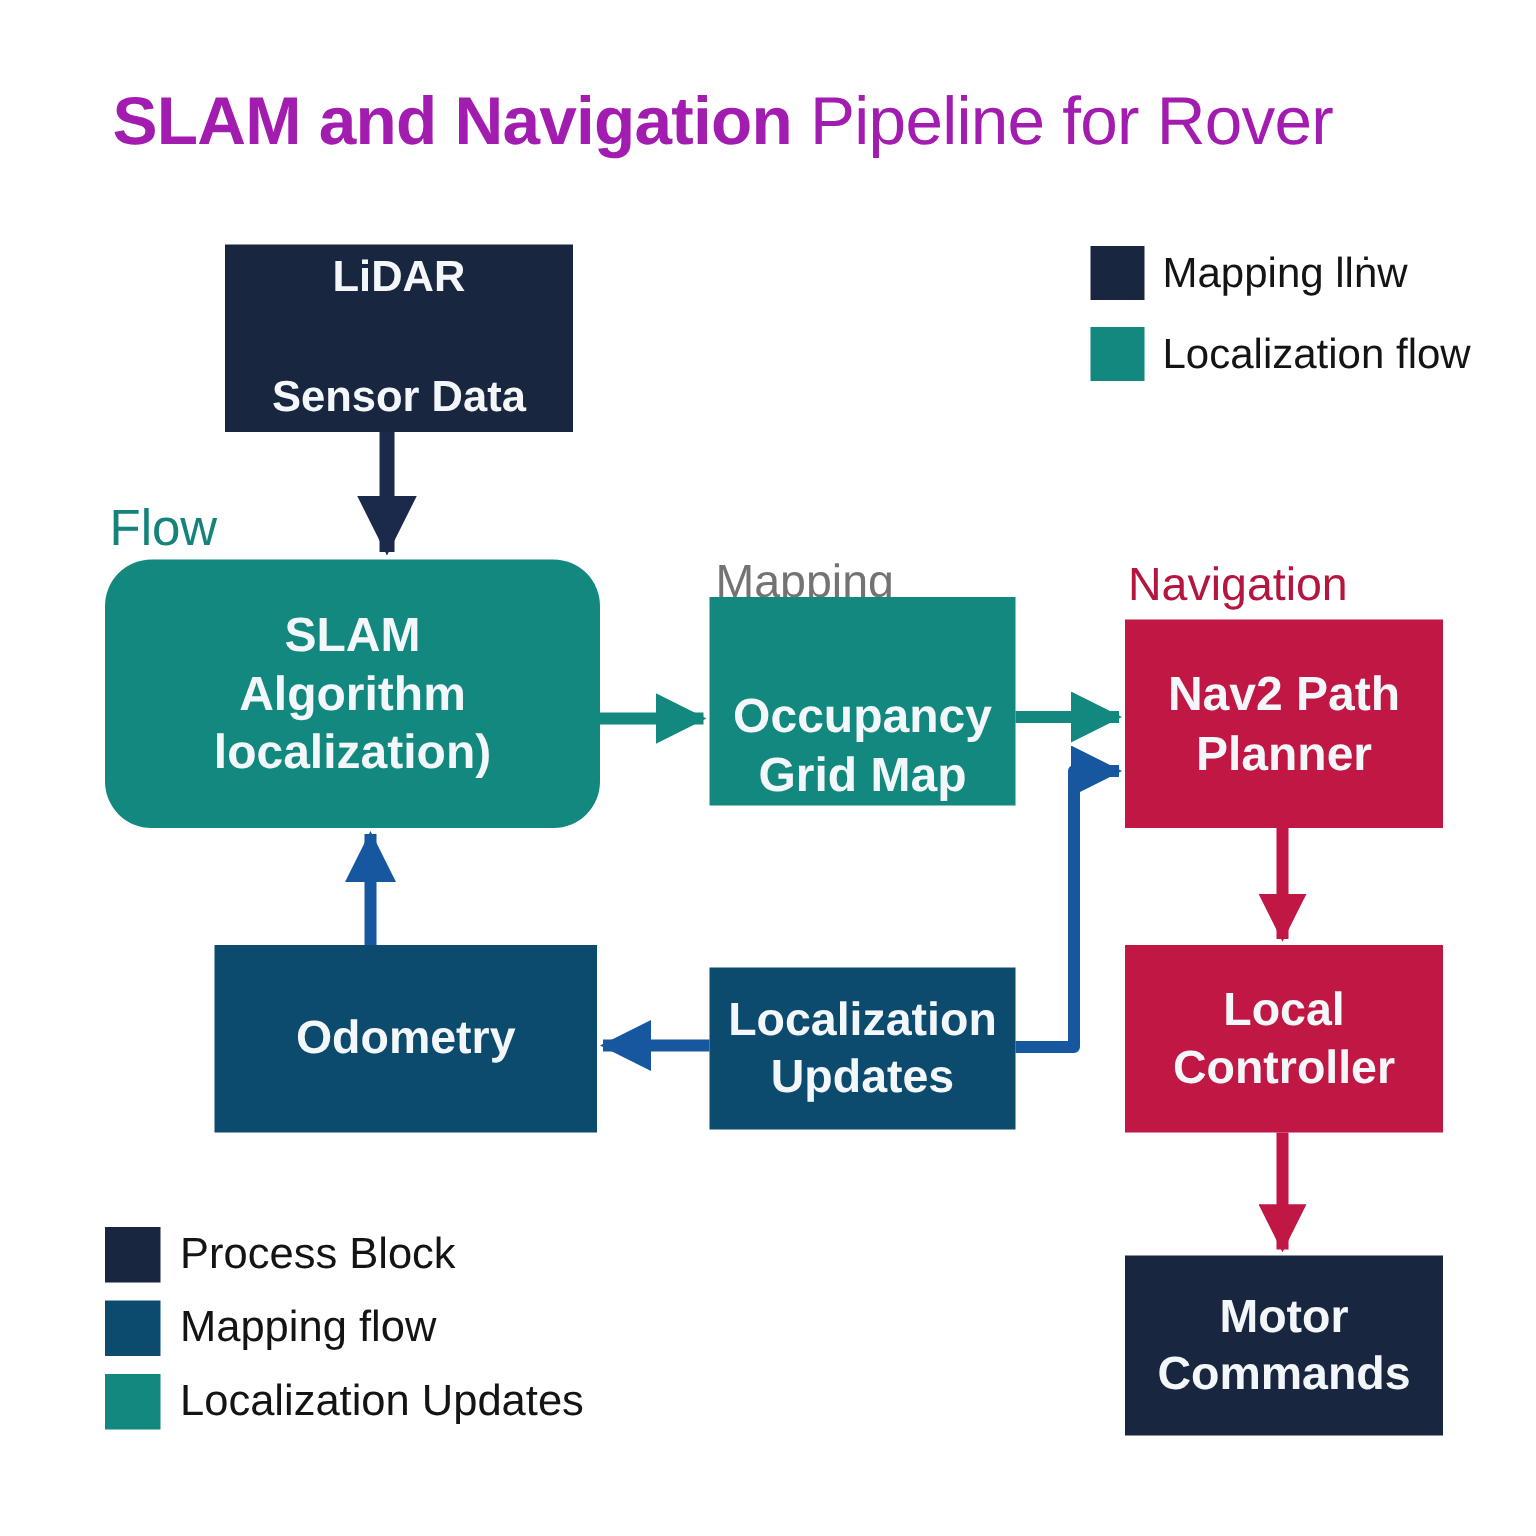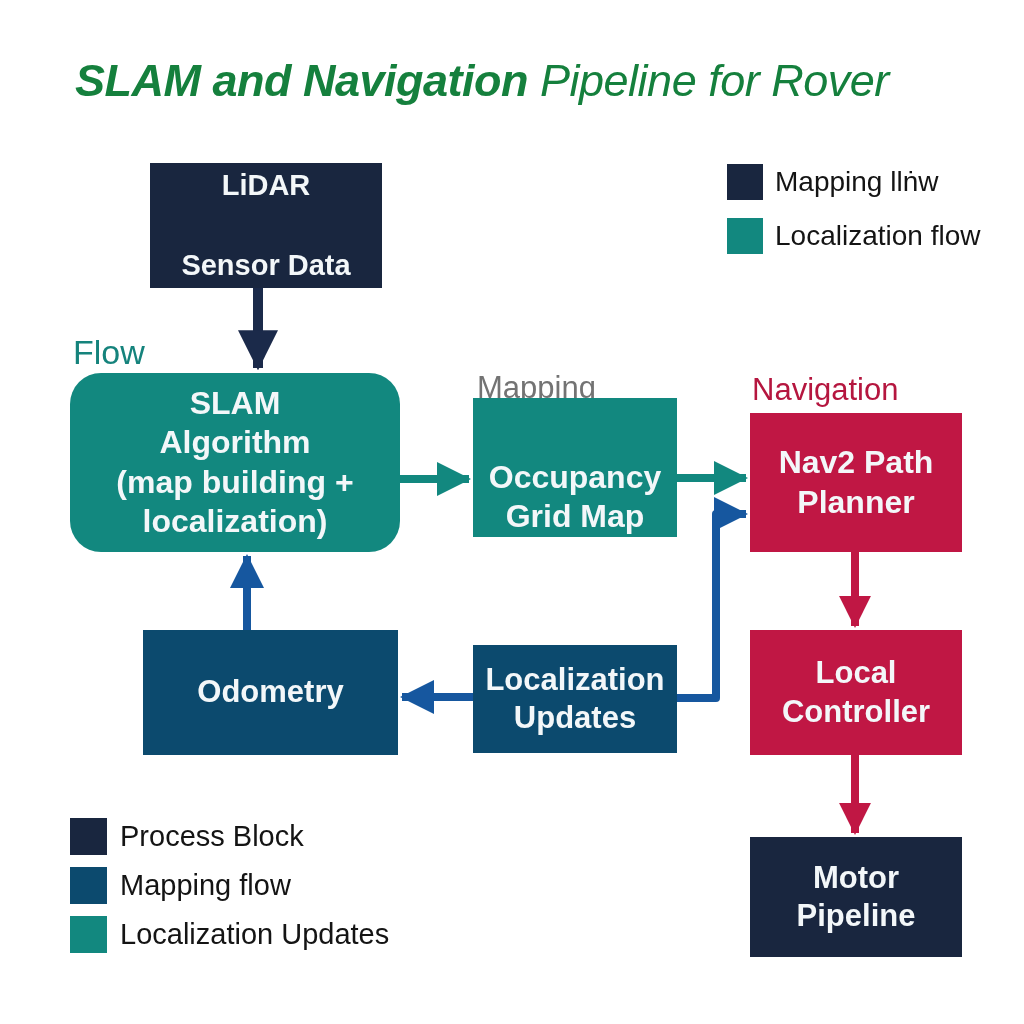--- a/index.html
+++ b/index.html
@@ -3,23 +3,22 @@
 <meta charset="utf-8">
 <style>
   html,body{margin:0;padding:0;}
   body{
     width:1024px;height:1024px;position:relative;background:#ffffff;
     font-family:"Liberation Sans", sans-serif;overflow:hidden;
   }
   .abs{position:absolute;}
   
   .title{
-    left:75px;top:55px;font-size:45px;color:#15803d;letter-spacing:-0.5px;
+    left:75px;top:55px;font-size:45px;color:#a21caf;letter-spacing:-0.5px;
     white-space:nowrap;
-    font-style:italic;
   }
   .title .t-bold{font-weight:bold;}
   .title .t-reg{font-weight:normal;}
   
   .block{
     display:flex;flex-direction:column;align-items:center;justify-content:center;
     color:#f3f7f9;text-align:center;font-weight:bold;line-height:1.24;
   }
   .bg-navy{background:#19263f;}
   .bg-teal{background:#12887f;}
@@ -94,21 +93,20 @@
 <div id="lbl-navigation" class="abs zone-label">Navigation</div>
 
 <div id="blk-lidar" class="abs block bg-navy">
   <span>LiDAR</span>
   <span>Sensor Data</span>
 </div>
 
 <div id="blk-slam" class="abs block bg-teal">
   <span>SLAM</span>
   <span>Algorithm</span>
-  <span>(map building +</span>
   <span>localization)</span>
 </div>
 
 <div id="blk-occupancy" class="abs block bg-teal">
   <span>Occupancy</span>
   <span>Grid Map</span>
 </div>
 
 <div id="blk-nav2" class="abs block bg-crimson">
   <span>Nav2 Path</span>
@@ -124,21 +122,21 @@
   <span>Updates</span>
 </div>
 
 <div id="blk-localctrl" class="abs block bg-crimson">
   <span>Local</span>
   <span>Controller</span>
 </div>
 
 <div id="blk-motor" class="abs block bg-navy">
   <span>Motor</span>
-  <span>Pipeline</span>
+  <span>Commands</span>
 </div>
 
 <div id="lg-tr-0" class="abs legend-row lg-tr">
   <span class="swatch bg-navy"></span>
   <span class="legend-text">Mapping llṅw</span>
 </div>
 <div id="lg-tr-1" class="abs legend-row lg-tr">
   <span class="swatch bg-teal"></span>
   <span class="legend-text">Localization flow</span>
 </div>

